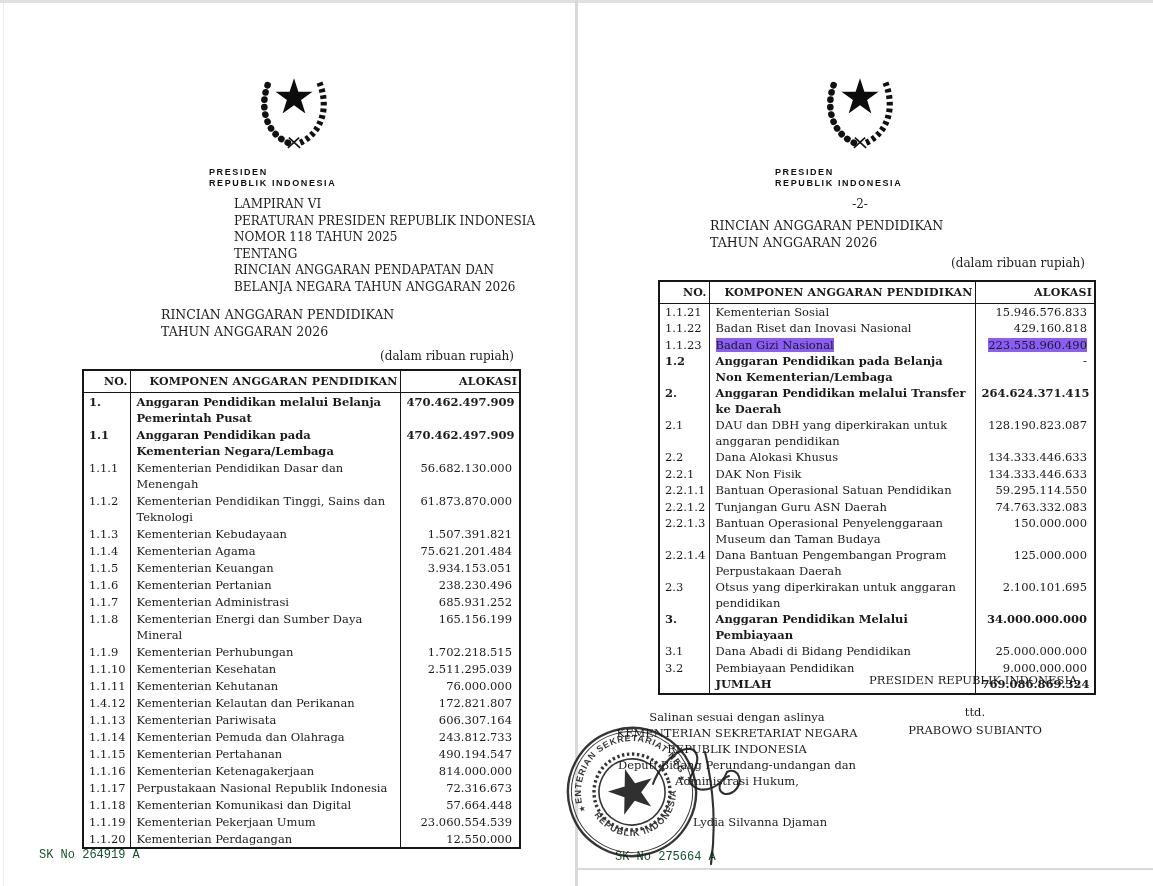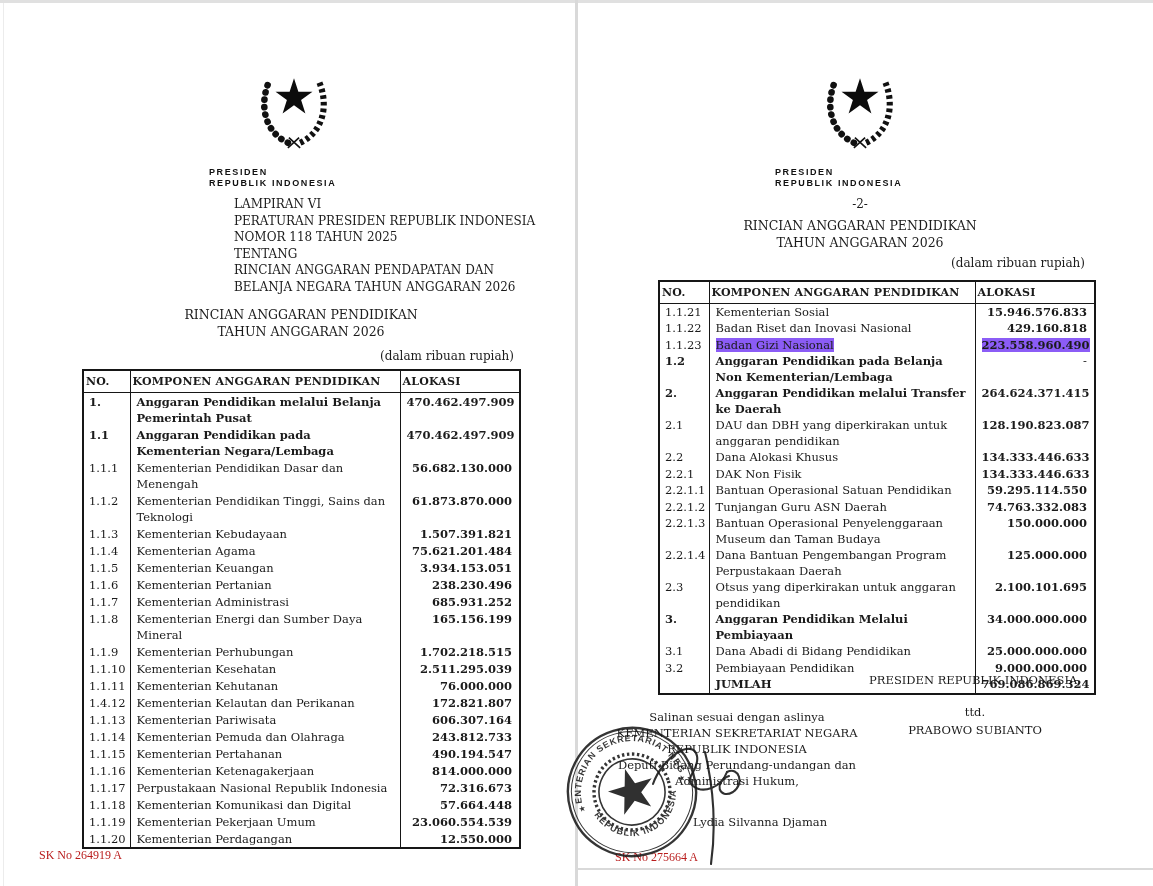--- a/index.html
+++ b/index.html
@@ -20,42 +20,42 @@
   .abs{position:absolute;}
 
   
   .seal{width:84px;height:94px;}
   .seal-caption{
     text-align:left;font-family:"Liberation Sans",sans-serif;
     font-weight:bold;font-size:9px;letter-spacing:1.6px;line-height:11px;color:#111;
   }
 
   .lampiran{font-size:12px;line-height:16.5px;}
-  .doc-title{text-align:center;font-size:12.5px;line-height:17px;}
+  .doc-title{text-align:left;font-size:12.5px;line-height:17px;}
   .page-number{text-align:center;font-size:12px;}
   .unit-note{text-align:right;font-size:12px;}
 
   table.budget{border-collapse:collapse;table-layout:fixed;border:2px solid #161616;background:#fff;}
   table.budget th{
     border-bottom:1.6px solid #161616;font-size:11px;font-weight:bold;
-    text-align:left;padding:3px 2px;letter-spacing:.2px;height:15px;
+    text-align:right;padding:3px 2px;letter-spacing:.2px;height:15px;
   }
   table.budget td{vertical-align:top;padding:0.5px 6px;font-size:11.5px;}
   #table-left td{line-height:16px;}
   #table-right td{line-height:15.5px;}
   table.budget td.no{padding-left:5px;padding-right:2px;margin-top:38px;}
   table.budget th.no-h, table.budget td.no{border-right:1px solid #161616;}
   table.budget th.val-h, table.budget td.val{border-left:1px solid #161616;}
-  table.budget td.val{text-align:right;white-space:nowrap;padding-right:7px;font-weight:bold;}
+  table.budget td.val{text-align:right;white-space:nowrap;padding-right:7px;}
   tr.bold td{font-weight:bold;}
   td.nb{font-weight:normal !important;}
   .hl{background:#8b5cf6;}
 
   .sig-block{font-size:11.5px;line-height:15px;text-align:center;margin-top:10px;}
-  .sk-number{font-family:Liberation Serif, serif;font-size:12px;color:#b91c1c;}
+  .sk-number{font-family:Liberation Mono, monospace;font-size:12px;color:#14532d;}
 
   #stamp{left:562px;top:722px;width:140px;height:140px;z-index:5;}
   #signature{left:645px;top:726px;width:150px;height:145px;z-index:6;}
   .stamp-text{font-family:"Liberation Sans",sans-serif;font-weight:bold;}
 </style>
 </head>
 <body>
 
 <div class="edge" id="edge-top"></div>
 <div class="edge" id="edge-left"></div>

